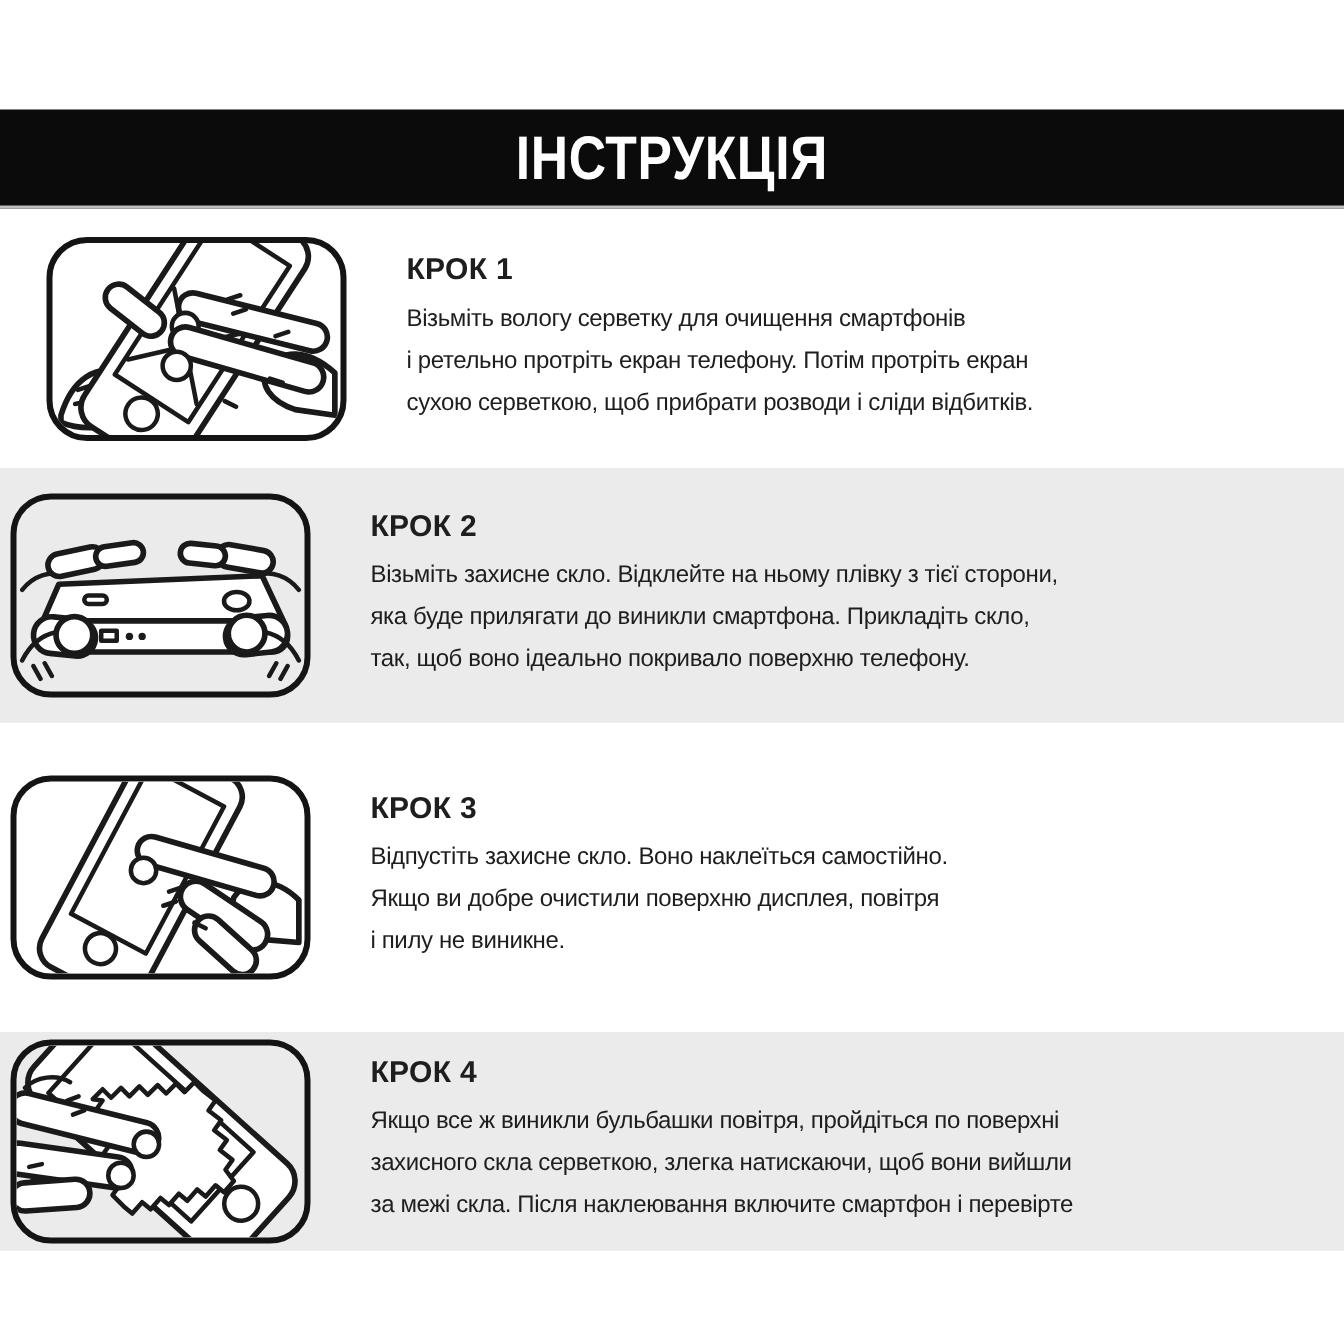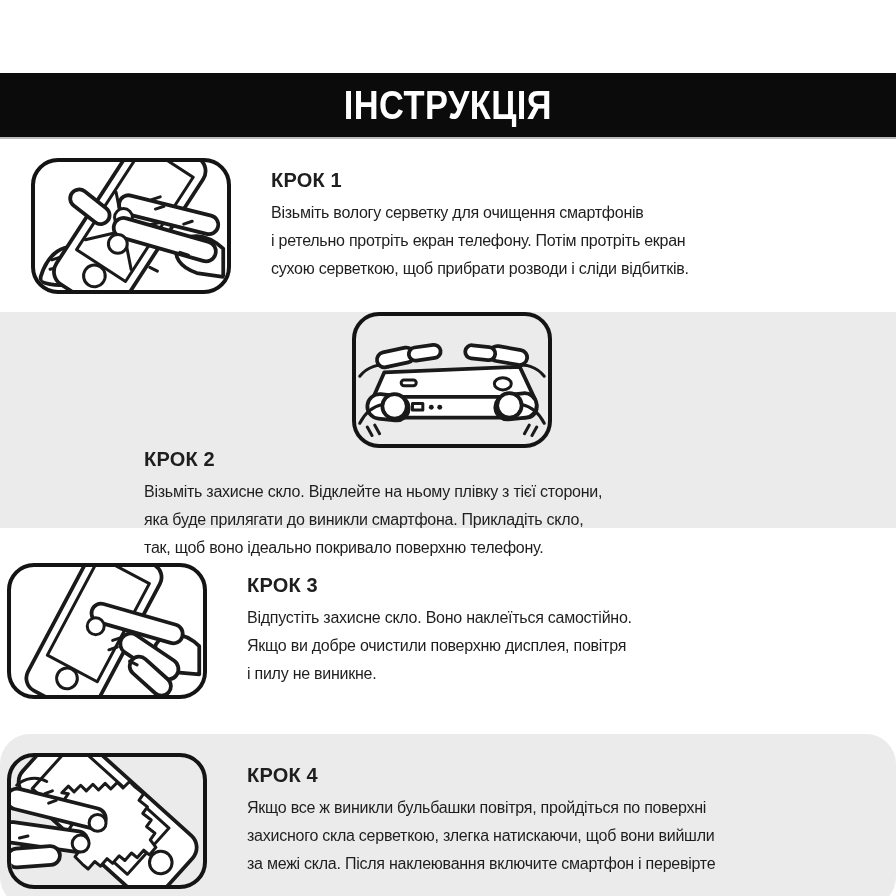--- a/index.html
+++ b/index.html
@@ -19,23 +19,23 @@
     display:flex;align-items:center;justify-content:center;
     border-bottom:2px solid var(--divider);
   }
   .page-title{
     color:var(--header-text);font-size:41px;font-weight:700;
     letter-spacing:.5px;transform:scaleX(.84);white-space:nowrap;
   }
   .step{display:flex;align-items:center;width:896px;}
   .step.alt{background:var(--band-gray);}
   .s1{height:173px;padding-left:24px;}
-  .s2{height:216px;flex-direction:column;}
+  .s2{height:170px;}
   .s3{height:206px;}
-  .s4{height:173px;border-radius:30px;}
+  .s4{height:146px;}
   .illus-box{
     flex:none;width:200px;height:136px;margin-left:7px;
     border:4px solid #141414;border-radius:27px;
     display:flex;align-items:center;justify-content:center;overflow:hidden;
   }
   .illus-box svg{width:100%;height:100%;display:block;}
   .art-thin{stroke:var(--line-art);stroke-width:3.2;fill:none;
        stroke-linecap:round;stroke-linejoin:round;}
   .art-fill{stroke:var(--line-art);stroke-width:4;fill:#ffffff;
        stroke-linecap:round;stroke-linejoin:round;}

